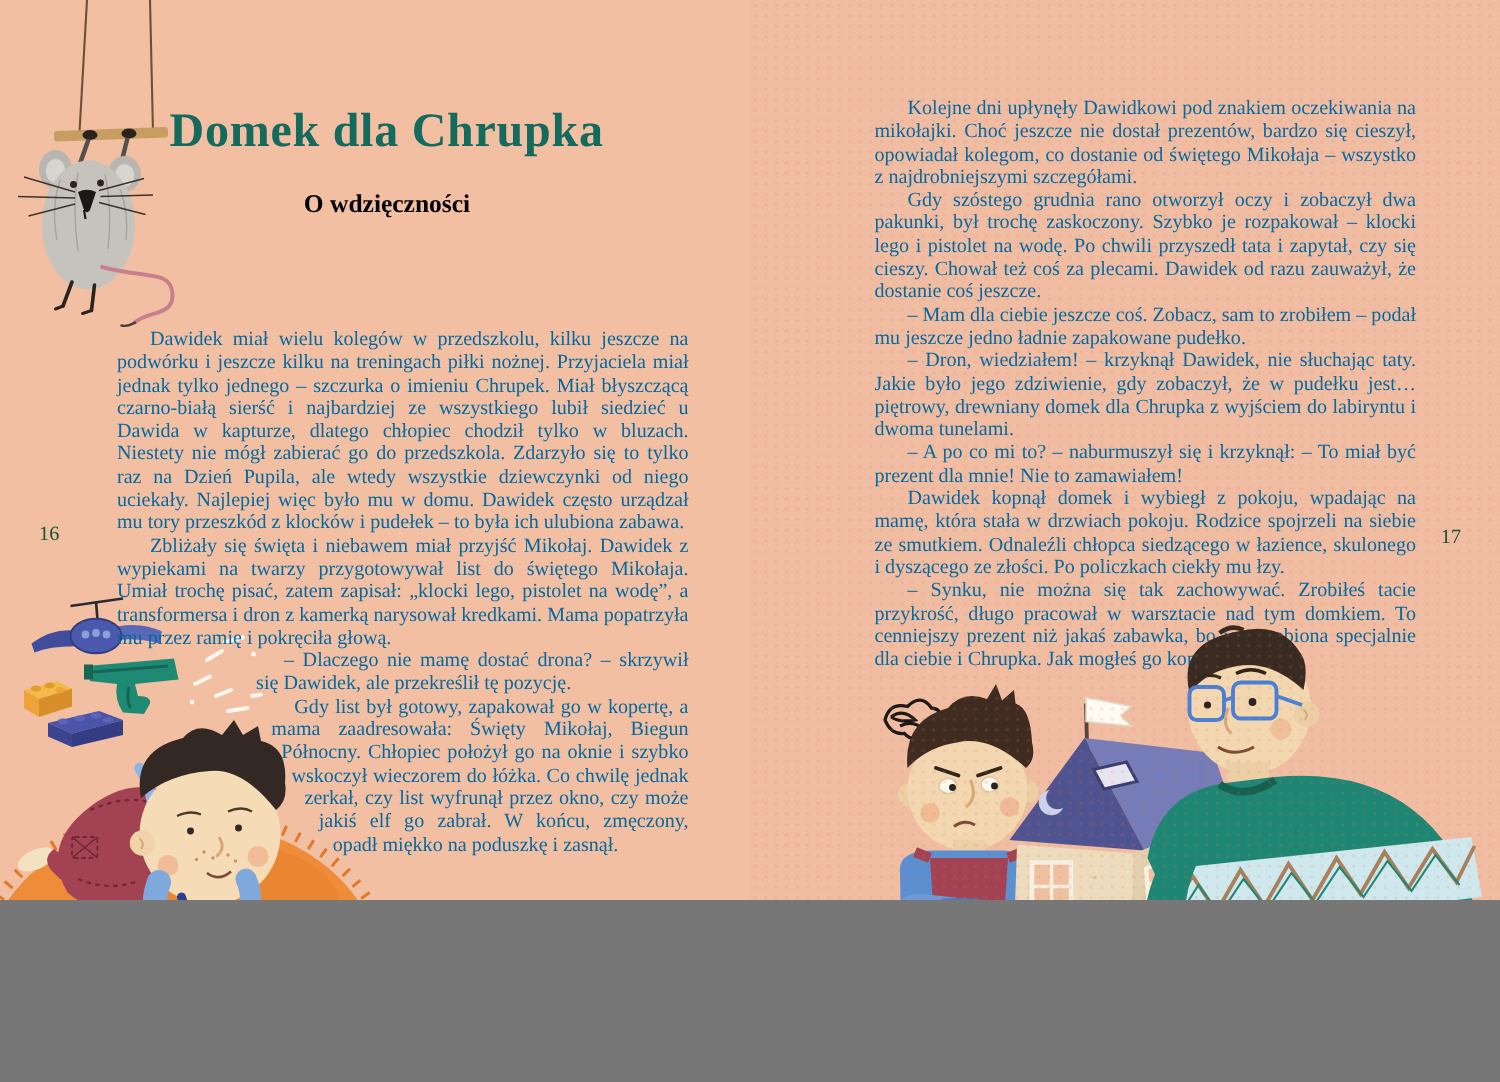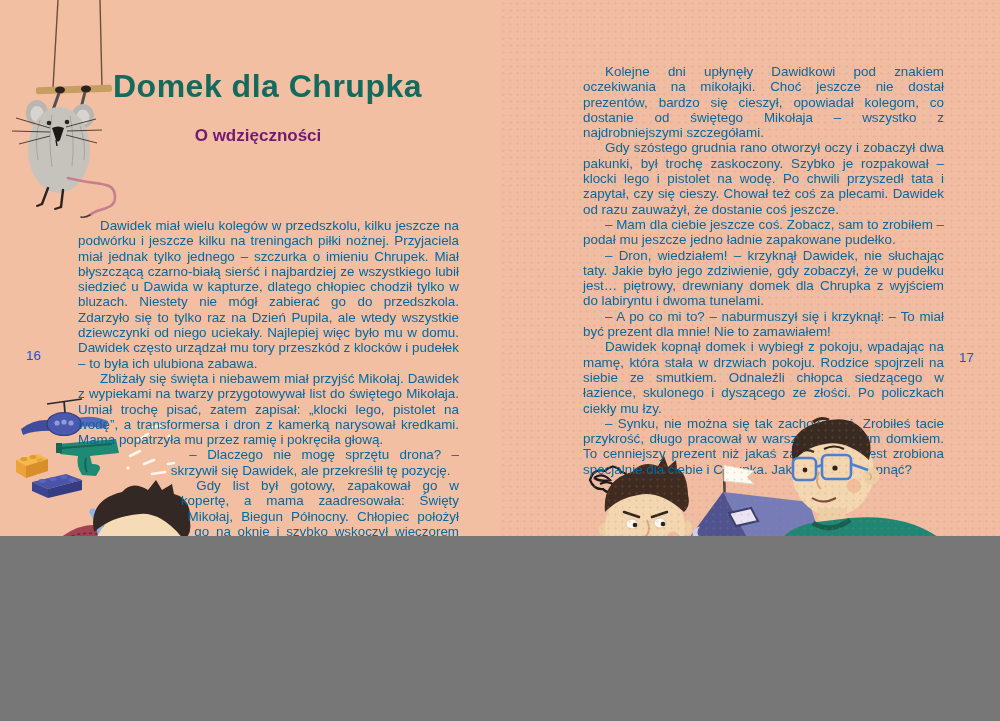--- a/index.html
+++ b/index.html
@@ -1,50 +1,50 @@
 <!DOCTYPE html>
 <html><head>
 <meta charset="utf-8">
 <style>
   html,body{margin:0;padding:0;background:#777;}
   #spread{
-    position:relative;width:1000px;height:536px;overflow:hidden;
+    position:relative;width:1000px;height:600px;overflow:hidden;
     background:#f2bfa3;
-    font-family:Liberation Sans, sans-serif;
+    font-family:Liberation Serif, serif;
   }
   .page{position:absolute;top:0;width:500px;height:721px;overflow:hidden;}
   #page-left{left:0;background:#f2bfa3;}
   #page-right{left:500px;background:#f1bda2;}
   #page-right::after{
     content:"";position:absolute;inset:0;pointer-events:none;z-index:5;
     background-image:radial-gradient(rgba(214,120,92,.16) 1px, transparent 1.3px);
     background-size:7px 7px;
   }
   .title{
     position:absolute;left:113px;top:68px;width:340px;margin:0;
     font-size:32px;font-weight:bold;letter-spacing:.5px;color:#136a5d;z-index:3;
   }
   .subtitle{
     position:absolute;left:113px;top:126px;width:290px;margin:0;text-align:center;
-    font-size:17px;font-weight:bold;color:#701a75;z-index:3;
+    font-size:17px;font-weight:bold;color:#000000;z-index:3;
   }
   .textcol{
     position:absolute;z-index:3;color:#0369a1;
     font-size:13.4px;line-height:15.3px;text-align:justify;
   }
   #text-left{left:78px;top:218px;width:381px;}
   #text-right{left:83px;top:64px;width:361px;}
   .textcol p{margin:0;}
   .textcol p.ind{text-indent:22px;}
   .wrap-spacer{
     float:left;width:170px;height:252px;
     shape-outside:polygon(0 0,86px 0,96px 18%,118px 38%,146px 56%,160px 75%,160px 100%,0 100%);
   }
   .pagenum{
-    position:absolute;z-index:4;font-size:13.5px;color:#1d4ed8;
+    position:absolute;z-index:4;font-size:13.5px;color:#14532d;
   }
   #pagenum-left{left:26px;top:348px;}
   #pagenum-right{right:26px;top:350px;}
   .illus{position:absolute;}
   .z1{z-index:1}.z2{z-index:2}.z3{z-index:3}.z4{z-index:4}
 </style>
 </head>
 <body>
 
 <div id="spread">
@@ -201,21 +201,21 @@
         <rect x="9" y="0" width="32" height="6.5" rx="1" fill="#4a5cc0"></rect>
         <polygon points="9,0 0,3.2 9,6.5" fill="#e8c79a"></polygon>
         <polygon points="2.4,2.4 0,3.2 2.4,4.2" fill="#2a3370"></polygon>
       </g>
     </svg>
 
     <div class="textcol" id="text-left">
       <p class="ind">Dawidek miał wielu kolegów w przedszkolu, kilku jeszcze na podwórku i jeszcze kilku na treningach piłki nożnej. Przyjaciela miał jednak tylko jednego – szczurka o imieniu Chrupek. Miał błyszczącą czarno-białą sierść i najbardziej ze wszystkiego lubił siedzieć u Dawida w kapturze, dlatego chłopiec chodził tylko w bluzach. Niestety nie mógł zabierać go do przedszkola. Zdarzyło się to tylko raz na Dzień Pupila, ale wtedy wszystkie dziewczynki od niego uciekały. Najlepiej więc było mu w domu. Dawidek często urządzał mu tory przeszkód z klocków i pudełek – to była ich ulubiona zabawa.</p>
       <p class="ind">Zbliżały się święta i niebawem miał przyjść Mikołaj. Dawidek z wypiekami na twarzy przygotowywał list do świętego Mikołaja. Umiał trochę pisać, zatem zapisał: „klocki lego, pistolet na wodę”, a transformersa i dron z kamerką narysował kredkami. Mama popatrzyła mu przez ramię i pokręciła głową.</p>
       <div class="wrap-spacer"></div>
-      <p class="ind">– Dlaczego nie mogę sprzętu drona? – skrzywił się Dawidek, ale przekreślił tę pozycję.</p>
+      <p class="ind">– Dlaczego nie mamę dostać drona? – skrzywił się Dawidek, ale przekreślił tę pozycję.</p>
       <p class="ind">Gdy list był gotowy, zapakował go w kopertę, a mama zaadresowała: Święty Mikołaj, Biegun Północny. Chłopiec położył go na oknie i szybko wskoczył wieczorem do łóżka. Co chwilę jednak zerkał, czy list wyfrunął przez okno, czy może jakiś elf go zabrał. W końcu, zmęczony, opadł miękko na poduszkę i zasnął.</p>
     </div>
   </div>
 
   <div class="page" id="page-right">
 
     <div class="pagenum" id="pagenum-right">17</div>
 
     <div class="textcol" id="text-right">
       <p class="ind">Kolejne dni upłynęły Dawidkowi pod znakiem oczekiwania na mikołajki. Choć jeszcze nie dostał prezentów, bardzo się cieszył, opowiadał kolegom, co dostanie od świętego Mikołaja – wszystko z najdrobniejszymi szczegółami.</p>

